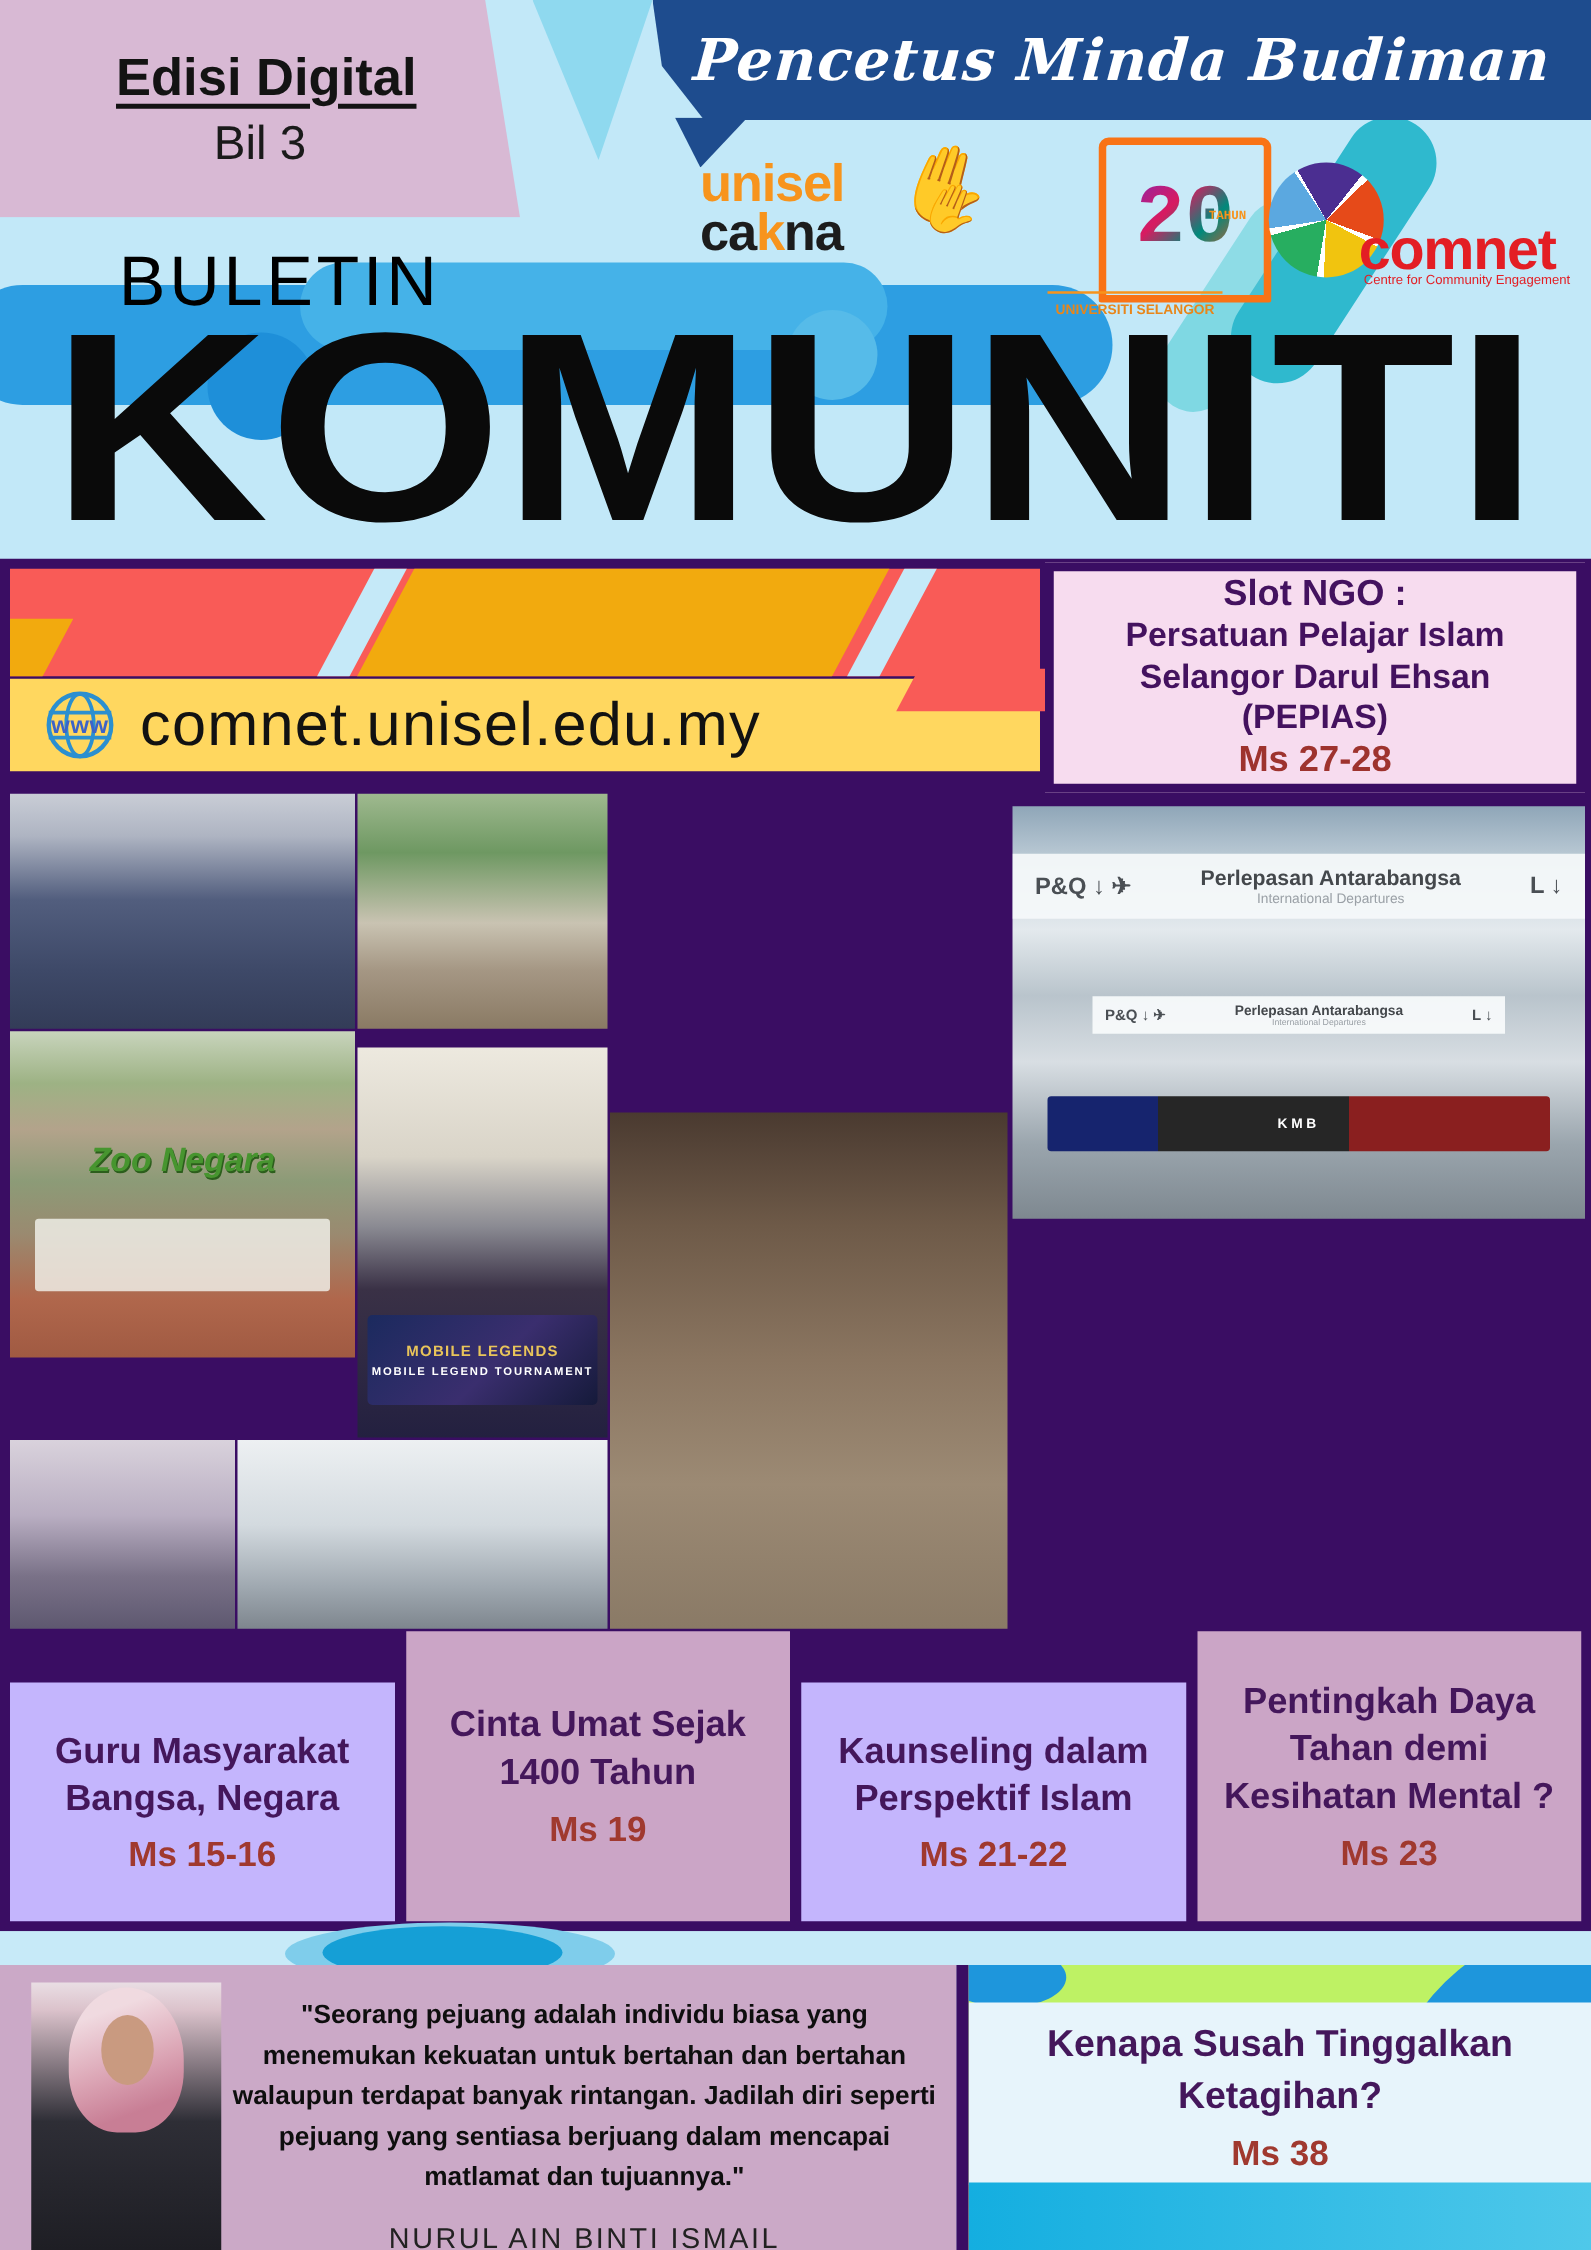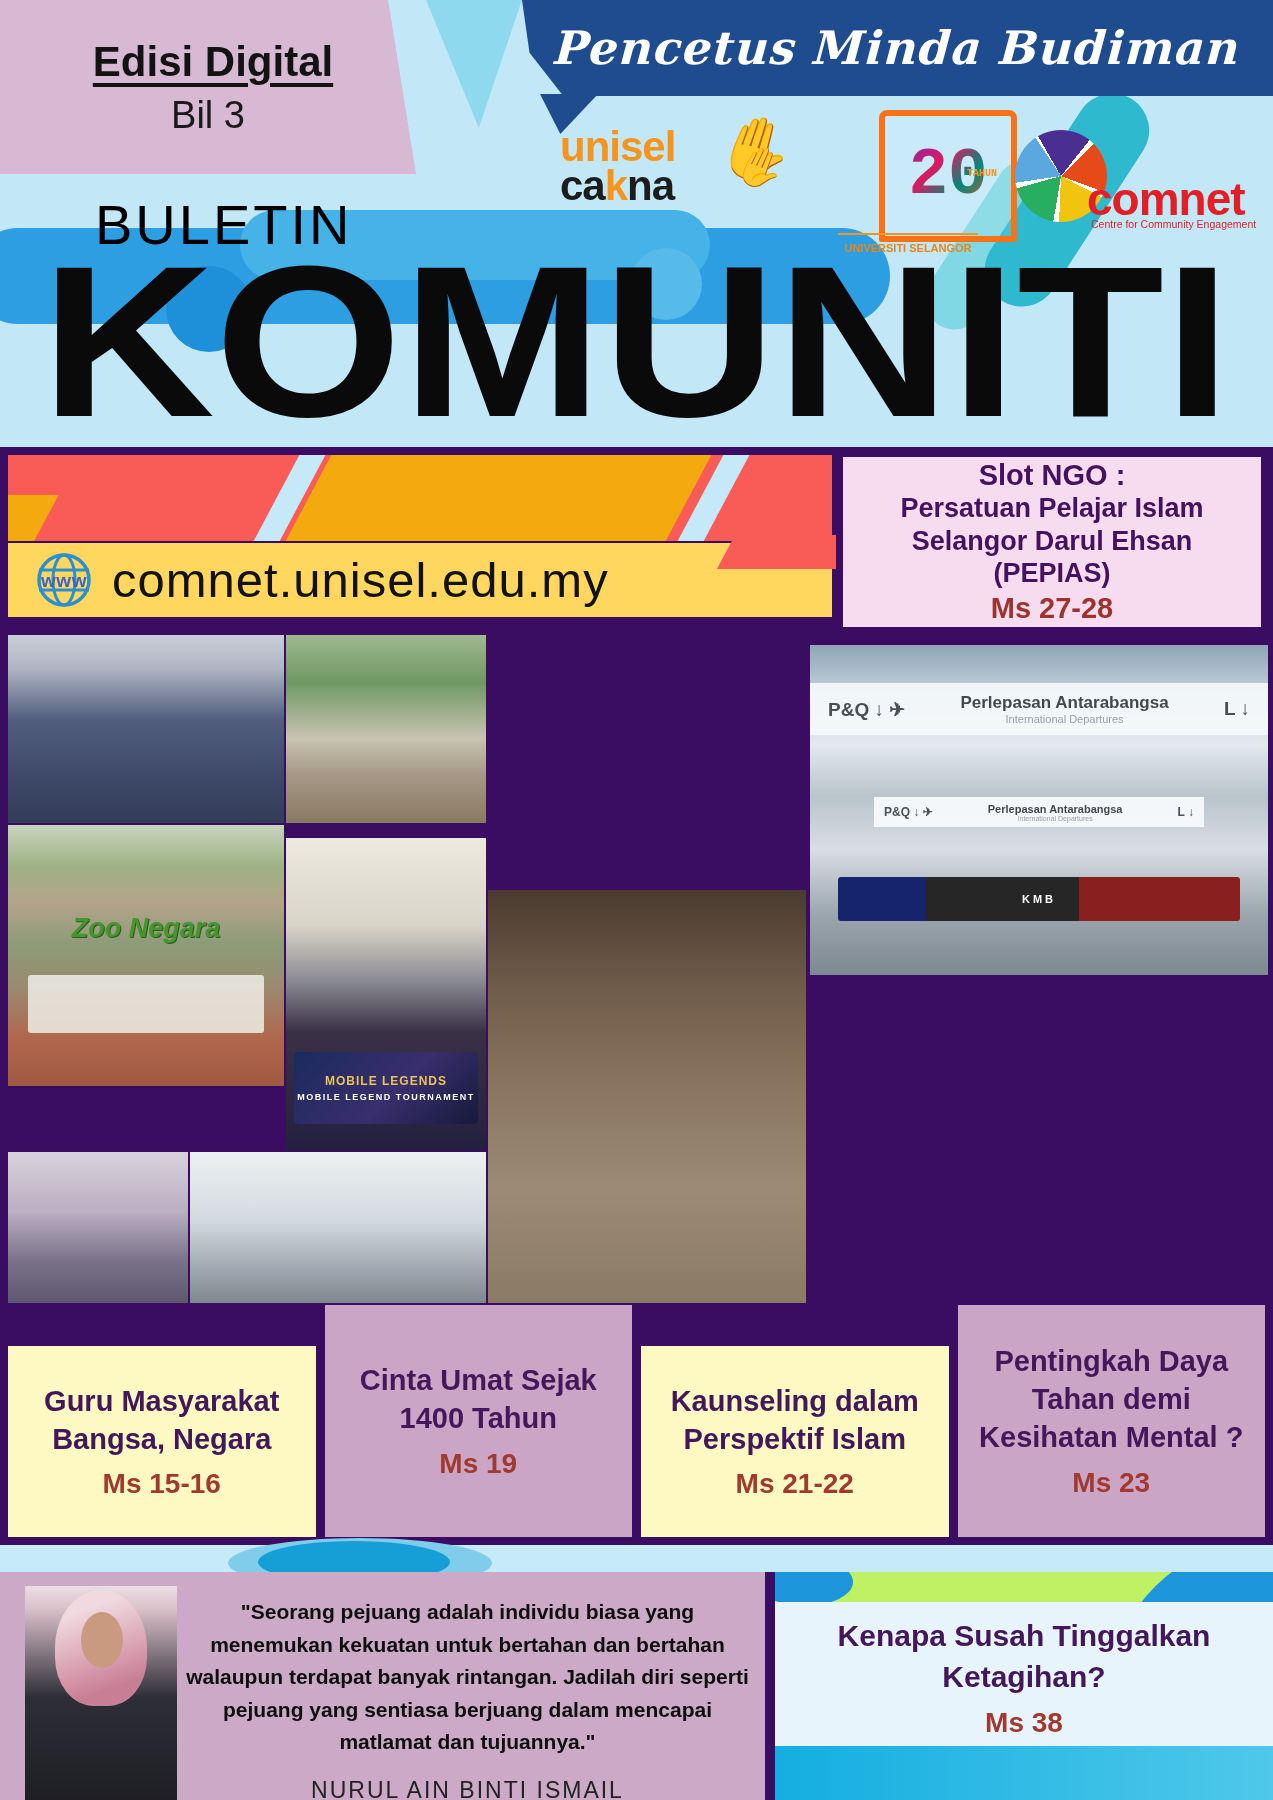--- a/index.html
+++ b/index.html
@@ -129,21 +129,21 @@
   .kmb-text{font-size:11px;font-weight:bold;color:#fff;letter-spacing:3px;}
 
   
   .zgrid2{left:810px;top:977px;width:458px;height:326px;background:#141414;display:flex;flex-direction:column;}
   .zg-tiles2{flex:1;display:grid;grid-template-columns:repeat(4,1fr);grid-template-rows:repeat(3,1fr);gap:3px;padding:3px;box-sizing:border-box;}
   .u-banner{background:linear-gradient(180deg,#2E7D5B 20%,#F2F6F3 20%);}
 
   
   .cards{left:8px;top:1305px;width:1257px;height:232px;display:flex;gap:9px;z-index:3;}
   .card{flex:1;display:flex;flex-direction:column;align-items:center;justify-content:center;gap:10px;}
-  .card-light{background:#fef9c3;margin-top:41px;}
+  .card-light{background:#c4b5fd;margin-top:41px;}
   .card-mauve{background:#CBA5C6;}
   .card-title{font-size:29px;font-weight:bold;color:#44175B;text-align:center;white-space:pre-line;line-height:1.3;}
   .card-pages{font-size:28px;font-weight:bold;color:#A0392F;}
 
   
   .gap-strip{left:0;top:1545px;width:1273px;height:27px;background:#C7EAF8;z-index:2;}
   .gap-blob-lite{left:228px;top:1538px;width:264px;height:50px;background:#7FCDEB;border-radius:50%;z-index:2;}
   .gap-blob{left:258px;top:1541px;width:192px;height:42px;background:#159FD6;border-radius:50%;z-index:2;}
 
   

